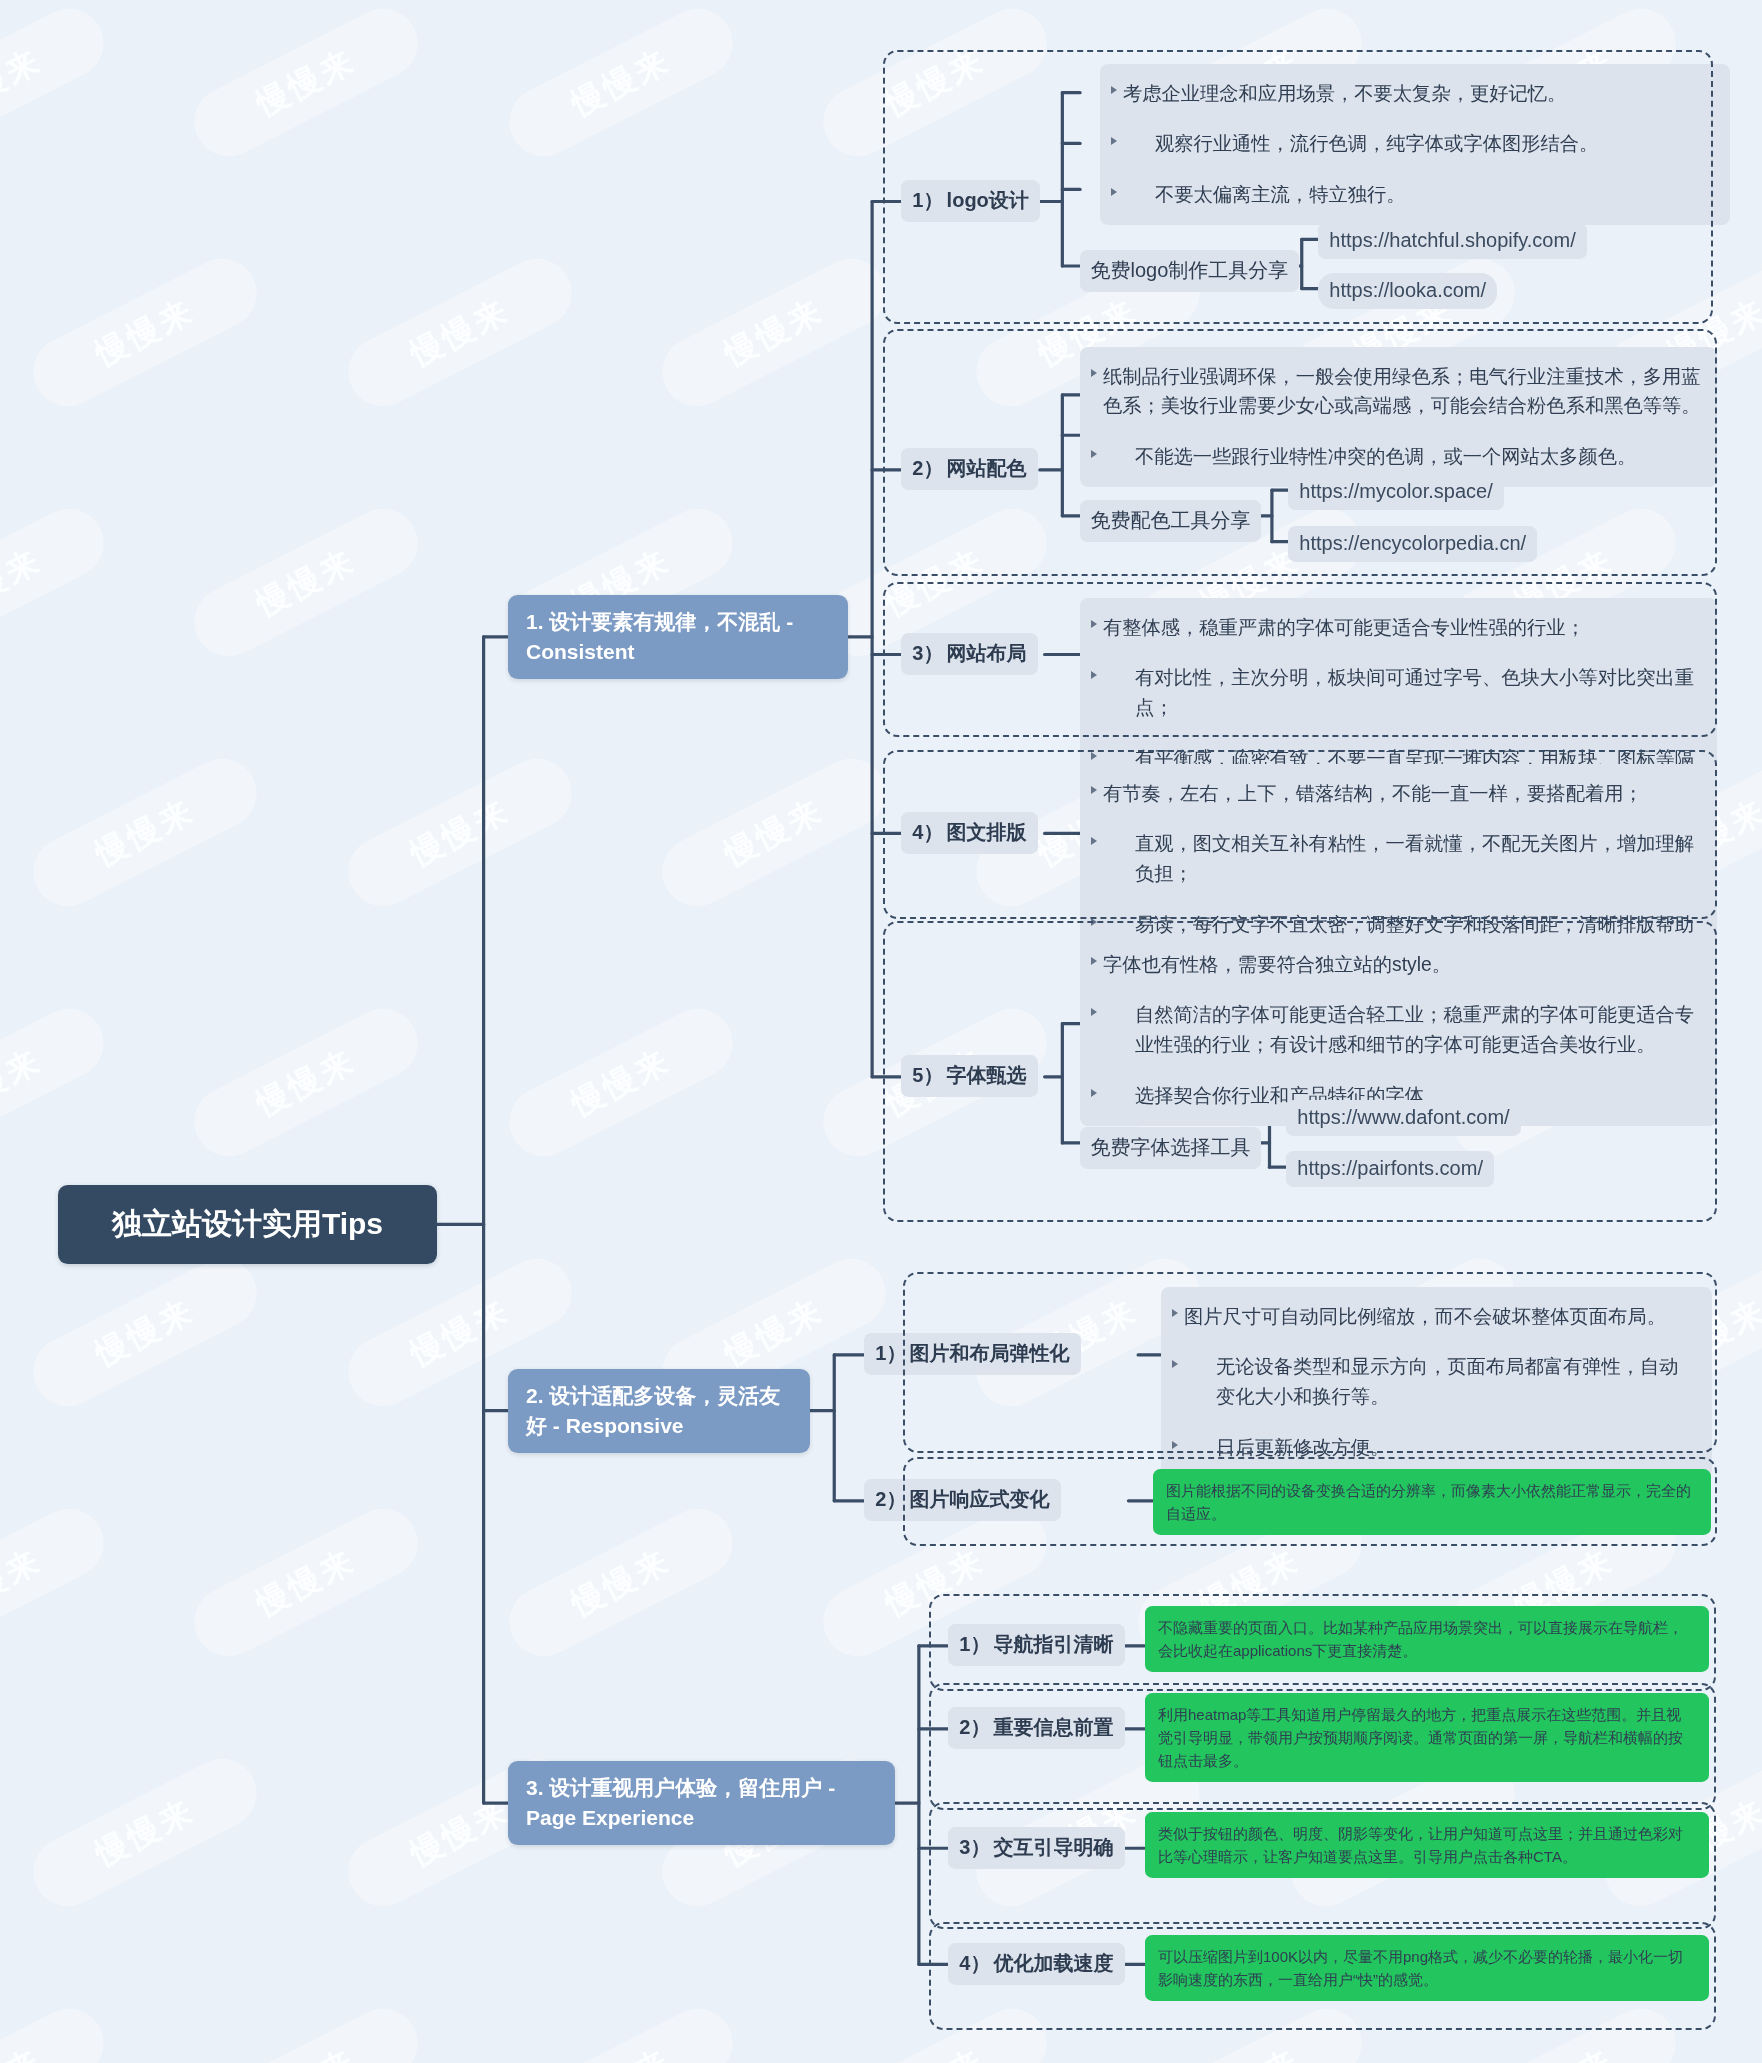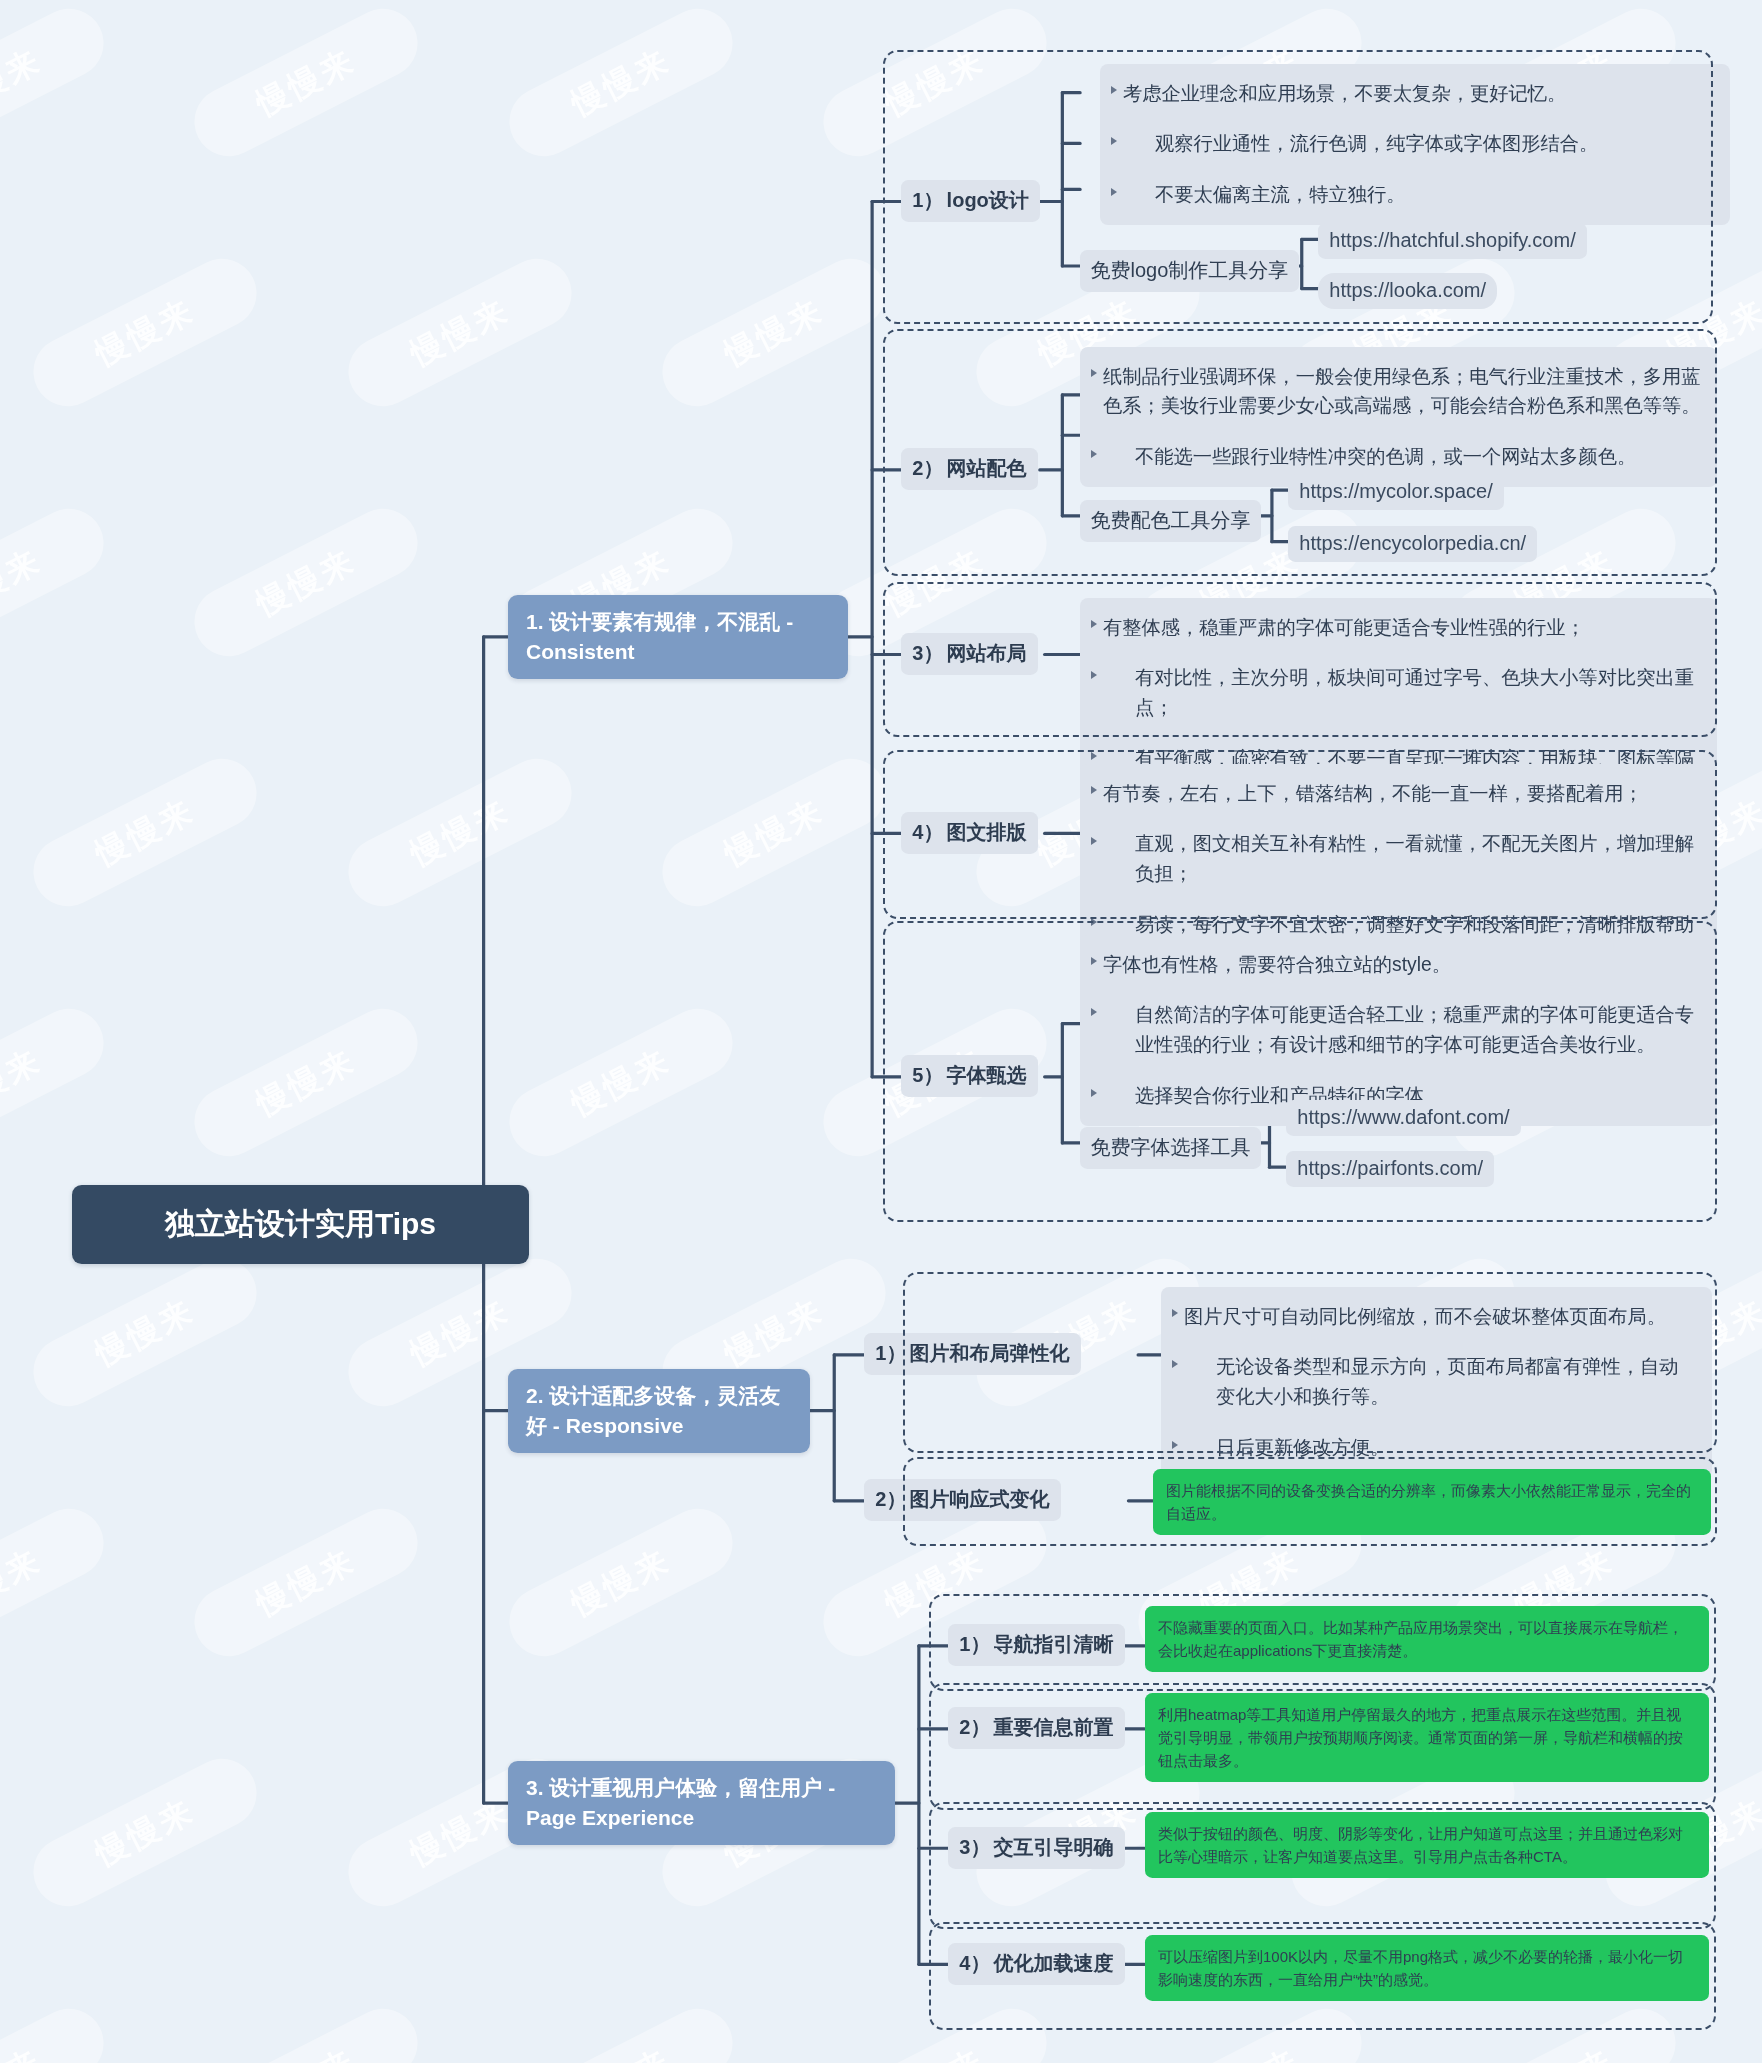--- a/index.html
+++ b/index.html
@@ -282,21 +282,21 @@
   <div class="dashbox" style="left:883px; top:921px; width:834px; height:301px;"></div>
 
   <div class="dashbox" style="left:903px; top:1272px; width:814px; height:181px;"></div>
   <div class="dashbox" style="left:903px; top:1457px; width:814px; height:89px;"></div>
 
   <div class="dashbox" style="left:929px; top:1594px; width:787px; height:97px;"></div>
   <div class="dashbox" style="left:929px; top:1683px; width:787px; height:127px;"></div>
   <div class="dashbox" style="left:929px; top:1802px; width:787px; height:127px;"></div>
   <div class="dashbox" style="left:929px; top:1922px; width:787px; height:108px;"></div>
 
-  <div class="node root" style="left:72px; top:1185px; width:457px; height:79px;">
+  <div class="node root" style="left:58px; top:1185px; width:379px; height:79px;">
     <span>独立站设计实用Tips</span>
   </div>
 
   <div class="node branch" style="left:508px; top:595px; width:340px; height:84px;">
     <span>1. 设计要素有规律，不混乱 - Consistent</span>
   </div>
 
   <div class="node subnode" style="left:901px; top:180px;">
     <span class="num">1）</span>
     <span>logo设计</span>

